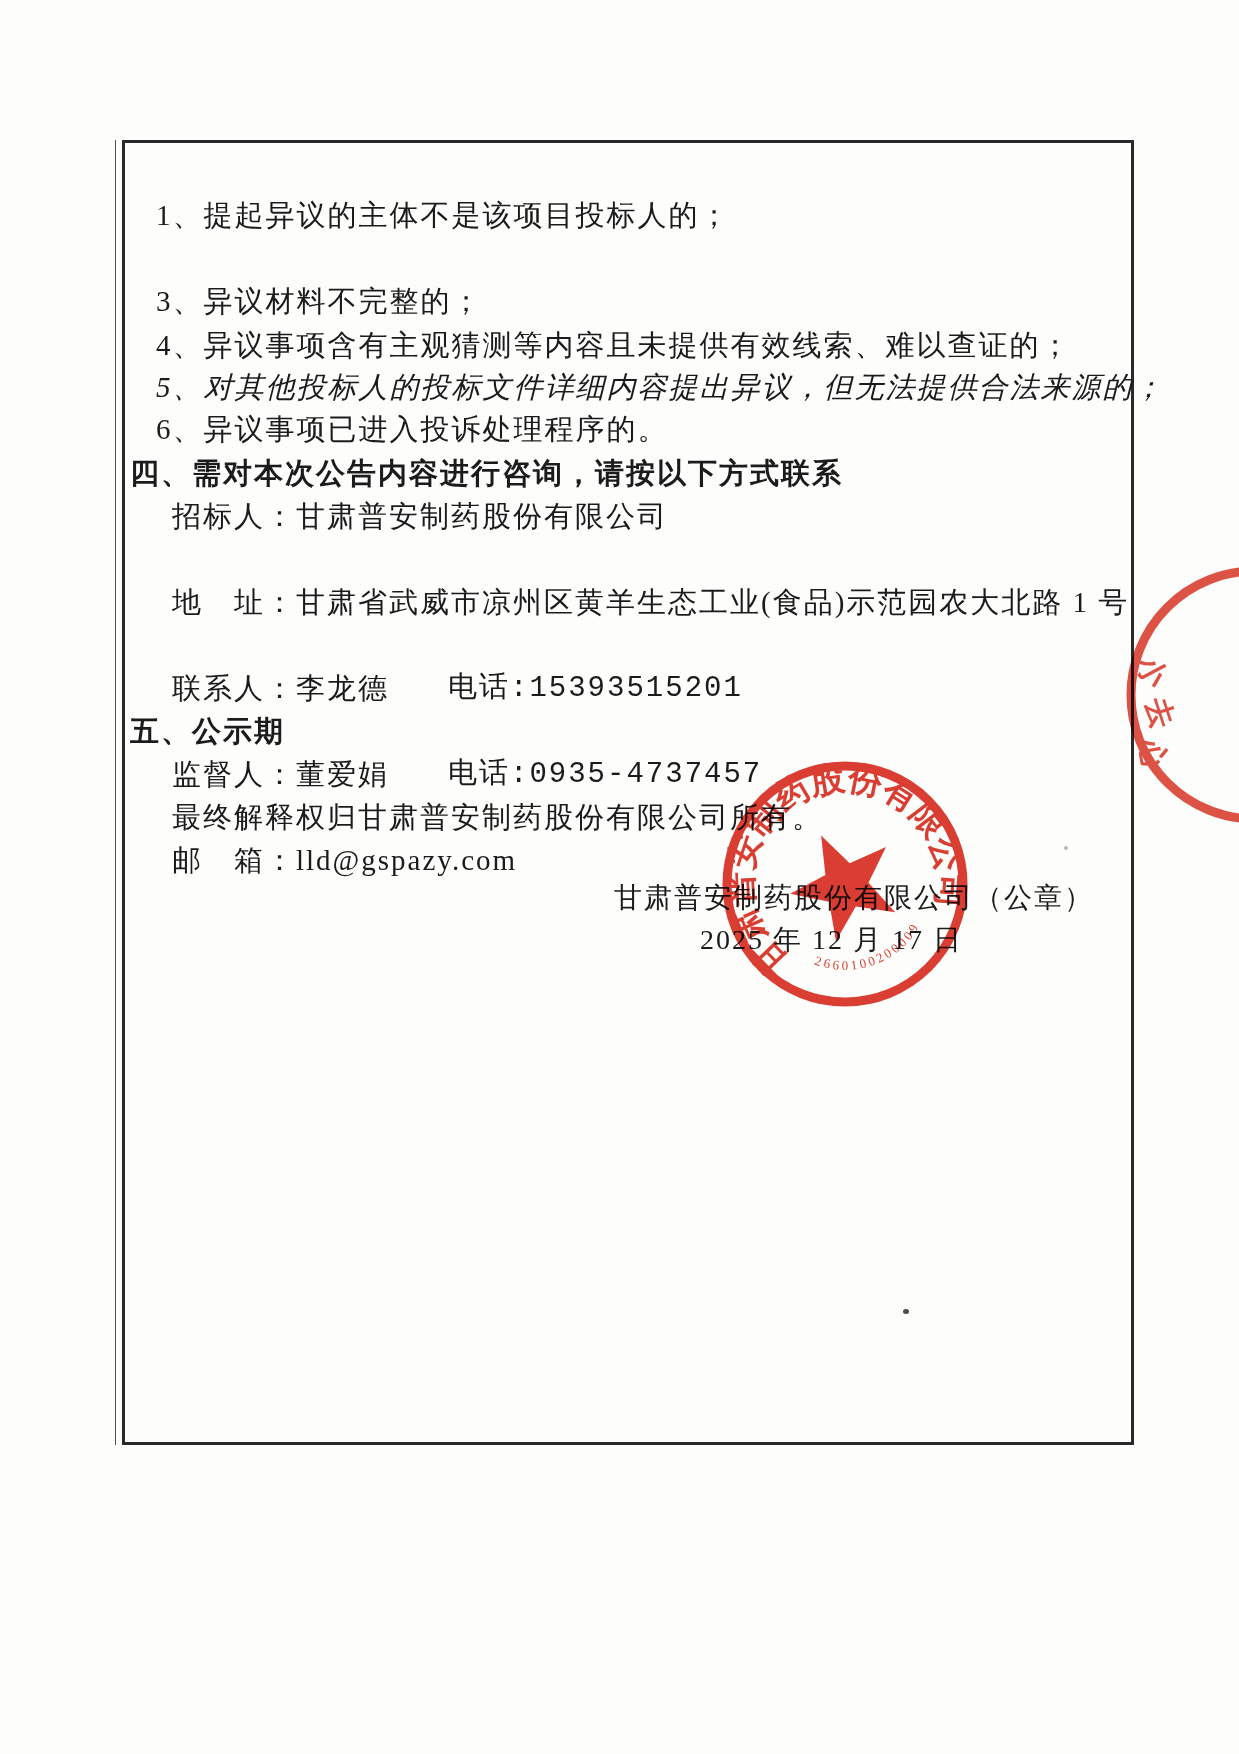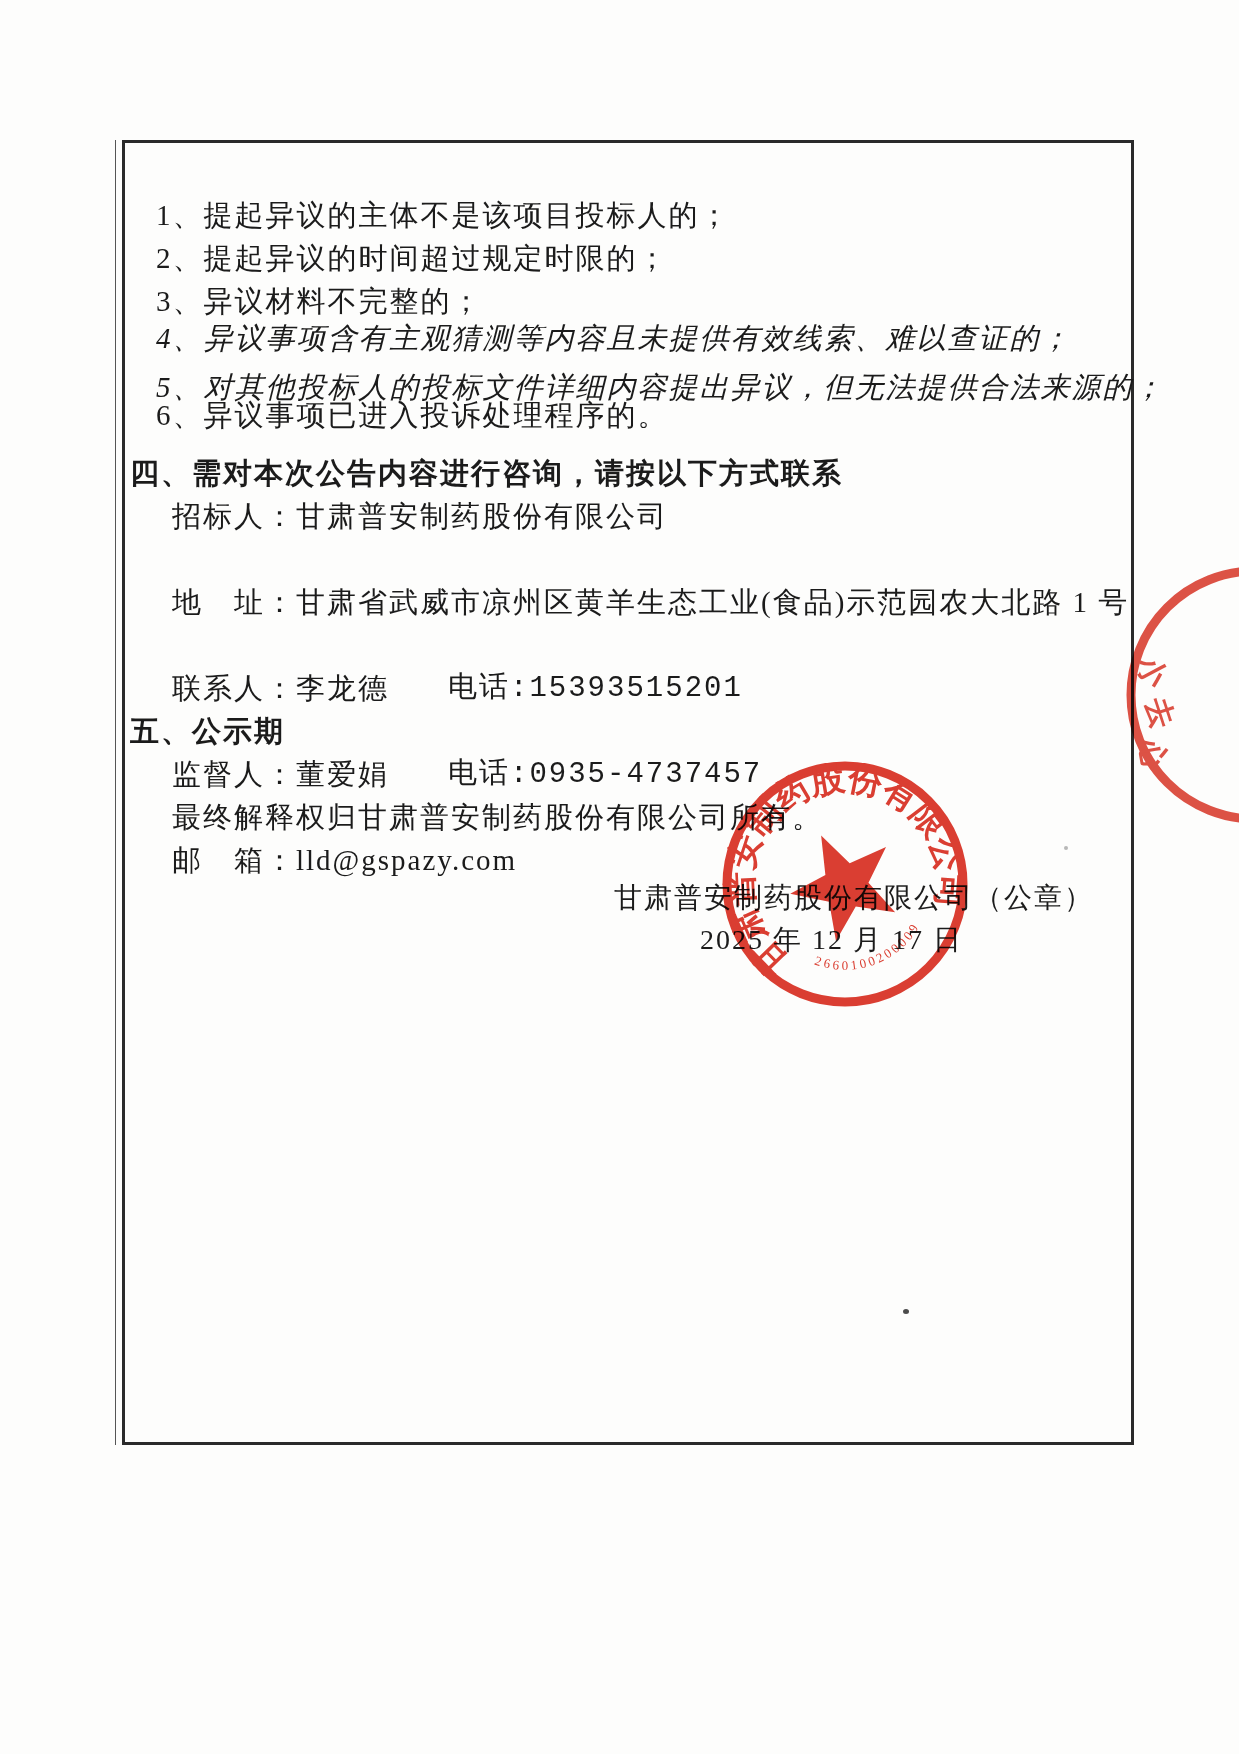--- a/index.html
+++ b/index.html
@@ -41,25 +41,24 @@
 </head>
 <body>
 
 <div class="page">
 
   <div class="frame"></div>
   <div class="frame-ghost-left"></div>
 
 
   <div class="line" style="left:156px;top:194px;">1、提起异议的主体不是该项目投标人的；</div>
-  <div class="line" style="left:156px;top:237px;">2、提起异议的时间超过规定时限的；</div>
   <div class="line" style="left:156px;top:280px;">3、异议材料不完整的；</div>
-  <div class="line" style="left:156px;top:317px;font-style:italic;">4、异议事项含有主观猜测等内容且未提供有效线索、难以查证的；</div>
+  <div class="line" style="left:156px;top:324px;">4、异议事项含有主观猜测等内容且未提供有效线索、难以查证的；</div>
   <div class="line" style="left:156px;top:366px;font-style:italic;">5、对其他投标人的投标文件详细内容提出异议，但无法提供合法来源的；</div>
-  <div class="line" style="left:156px;top:394px;text-align:right;">6、异议事项已进入投诉处理程序的。</div>
+  <div class="line" style="left:156px;top:408px;text-align:right;">6、异议事项已进入投诉处理程序的。</div>
 
   <div class="line bold" style="left:130px;top:452px;">四、需对本次公告内容进行咨询，请按以下方式联系</div>
 
   <div class="line contact-row" style="left:172px;top:495px;">
     <span>招标人：</span><span>甘肃普安制药股份有限公司</span>
   </div>
   <div class="line contact-row" style="left:172px;top:538px;">
     <span>地　址：</span><span>甘肃省武威市凉州区黄羊生态工业(食品)示范园农大北路 1 号</span>
   </div>
   <div class="line contact-row" style="left:172px;top:581px;">

